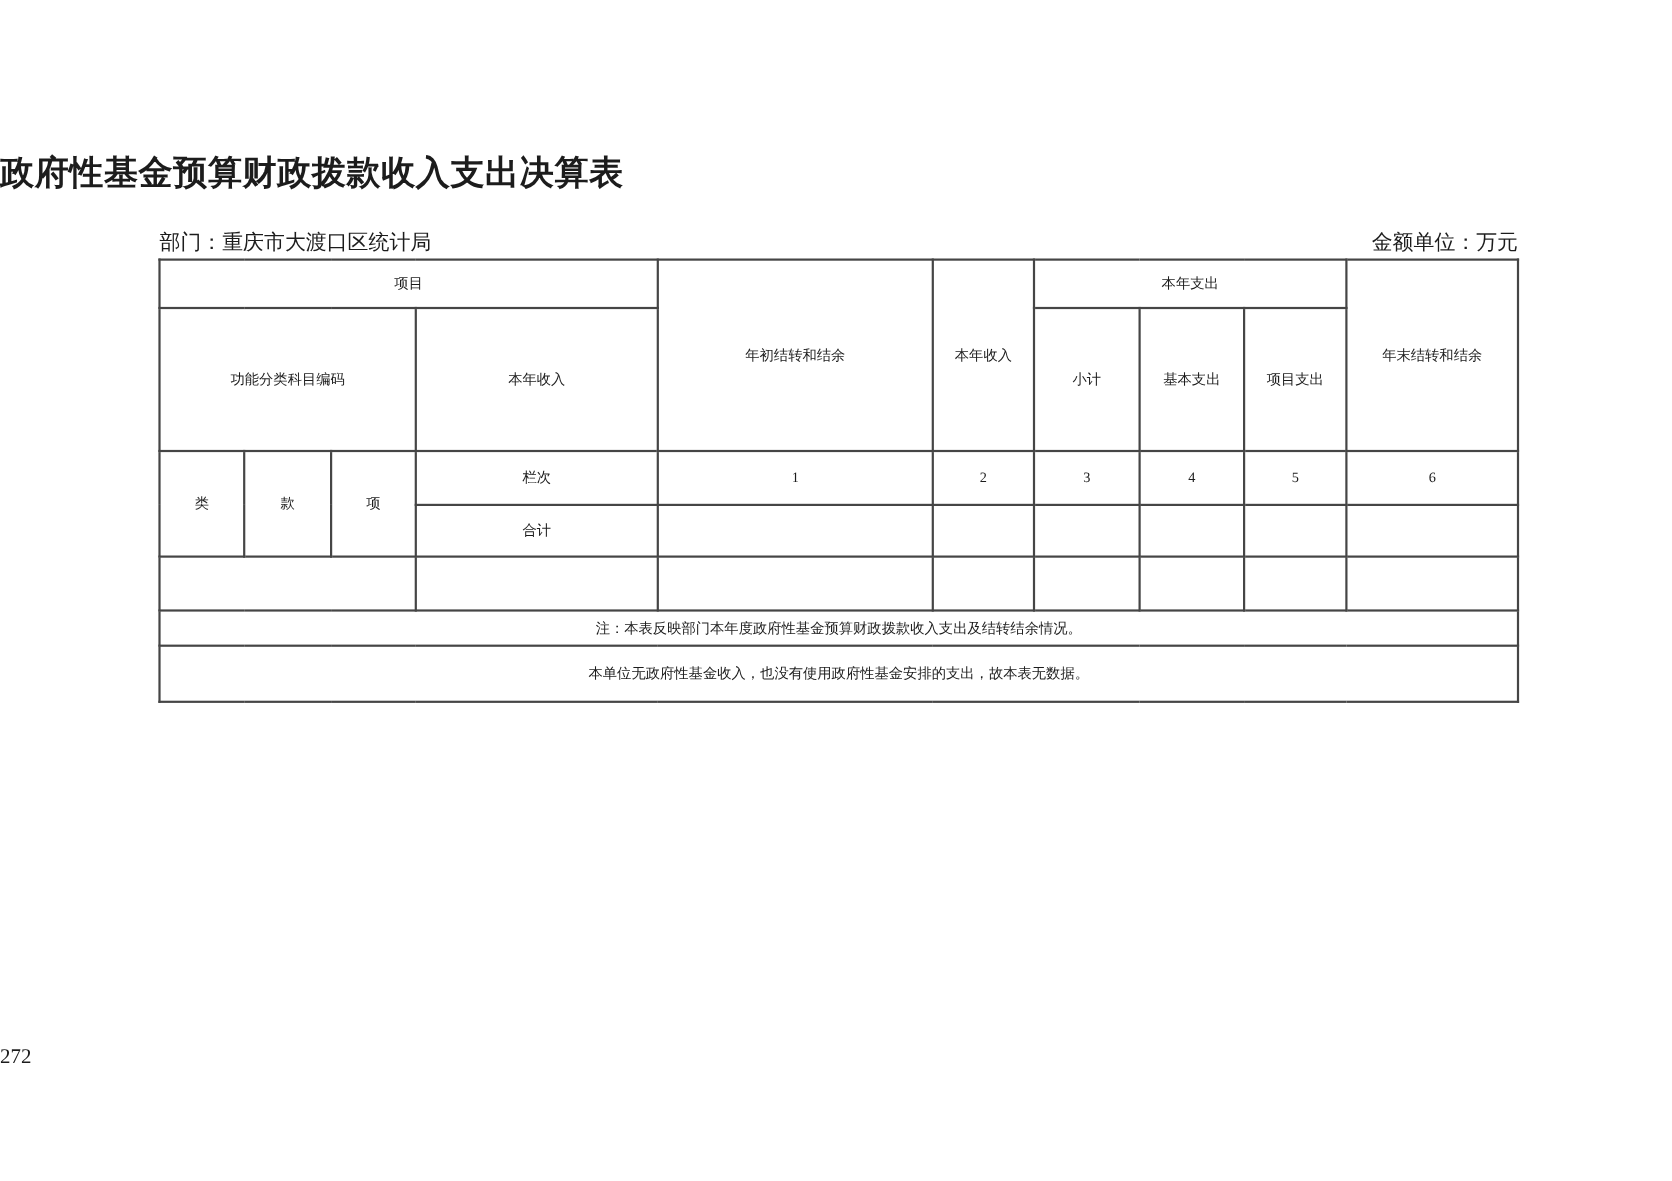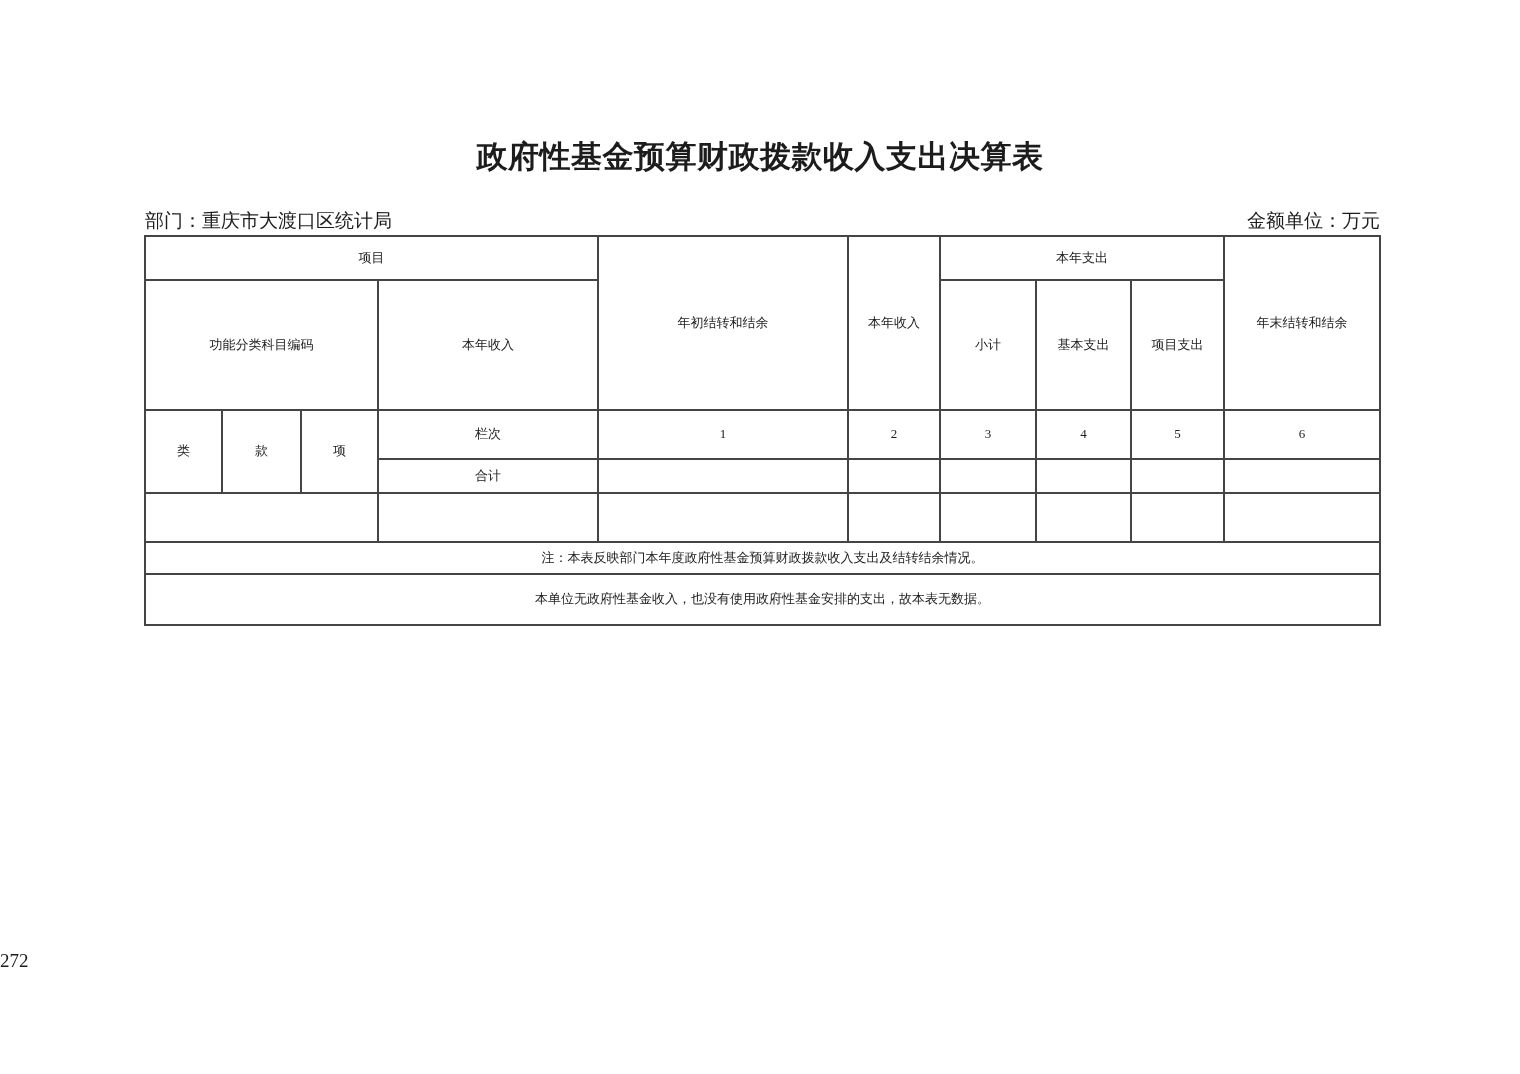--- a/index.html
+++ b/index.html
@@ -8,21 +8,21 @@
     width: 1520px; height: 1074px;
     background: #ffffff;
     color: #1c1c1c;
     font-family: "Liberation Serif", "DejaVu Serif", serif;
     position: relative;
     overflow: hidden;
   }
   .doc-title {
     position: absolute;
     top: 136px; left: 0; width: 1520px;
-    text-align: center;
+    text-align: left;
     font-size: 31px;
     font-weight: bold;
     letter-spacing: 0.5px;
   }
   .meta-row {
     position: absolute;
     left: 145px; top: 208px; width: 1235px;
     display: flex;
     justify-content: space-between;
     font-size: 19px;
@@ -54,21 +54,21 @@
     padding-left: 2px;
   }
   td.note-cell-2 {
     text-align: left;
     padding-left: 36px;
     margin-left: 20px;
   }
   tr.r-top    { height: 44px; }
   tr.r-head2  { height: 130px; }
   tr.r-lanci  { height: 49px; }
-  tr.r-total  { height: 34px; }
+  tr.r-total  { height: 47px; }
   tr.r-empty  { height: 49px; }
   tr.r-note1  { height: 32px; }
   tr.r-note2  { height: 51px; }
   .page-number {
     position: absolute;
     top: 950px; left: 0; width: 1520px;
     text-align: left;
     font-size: 19px;
   }
 </style>

